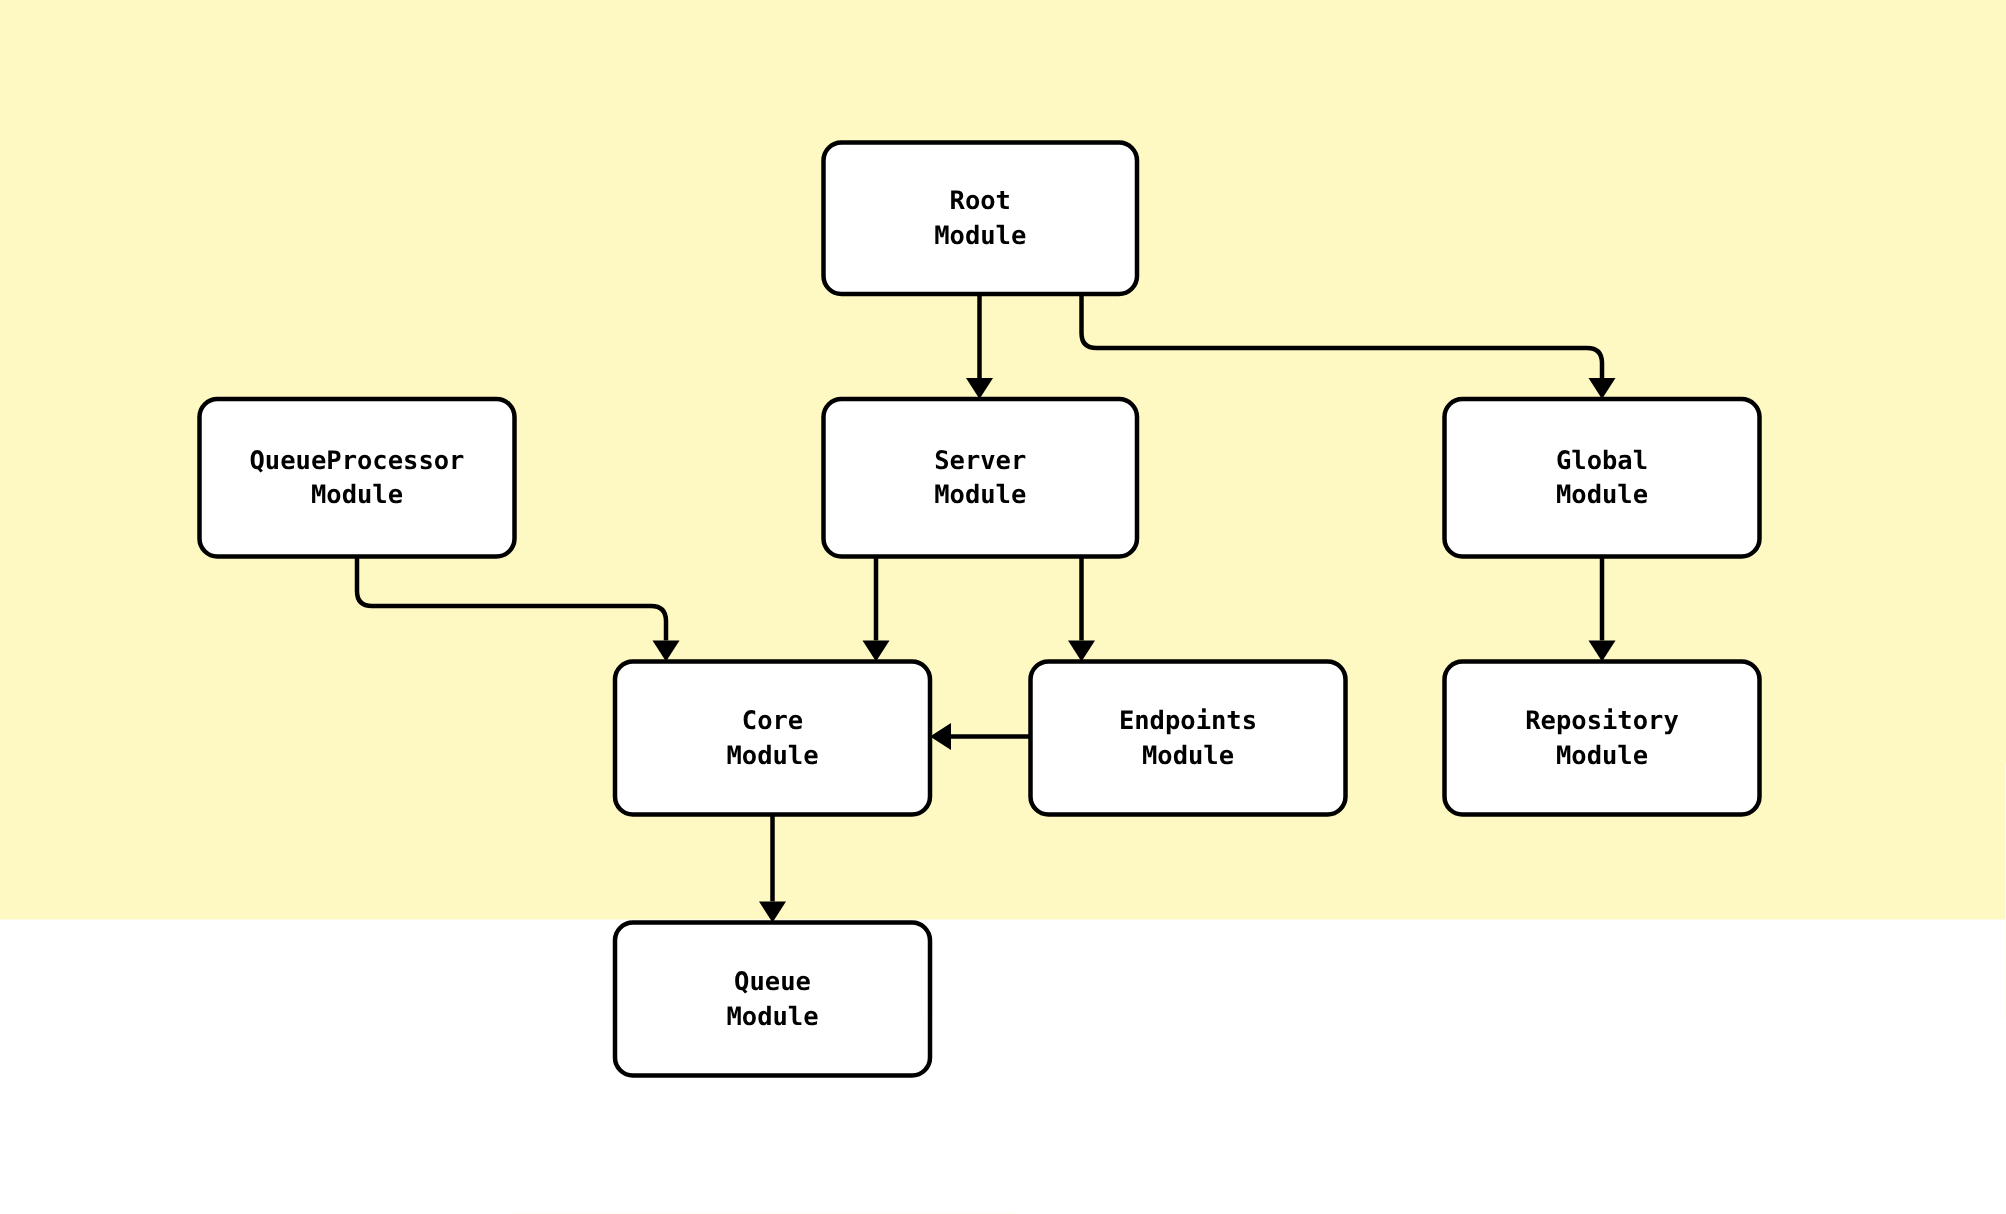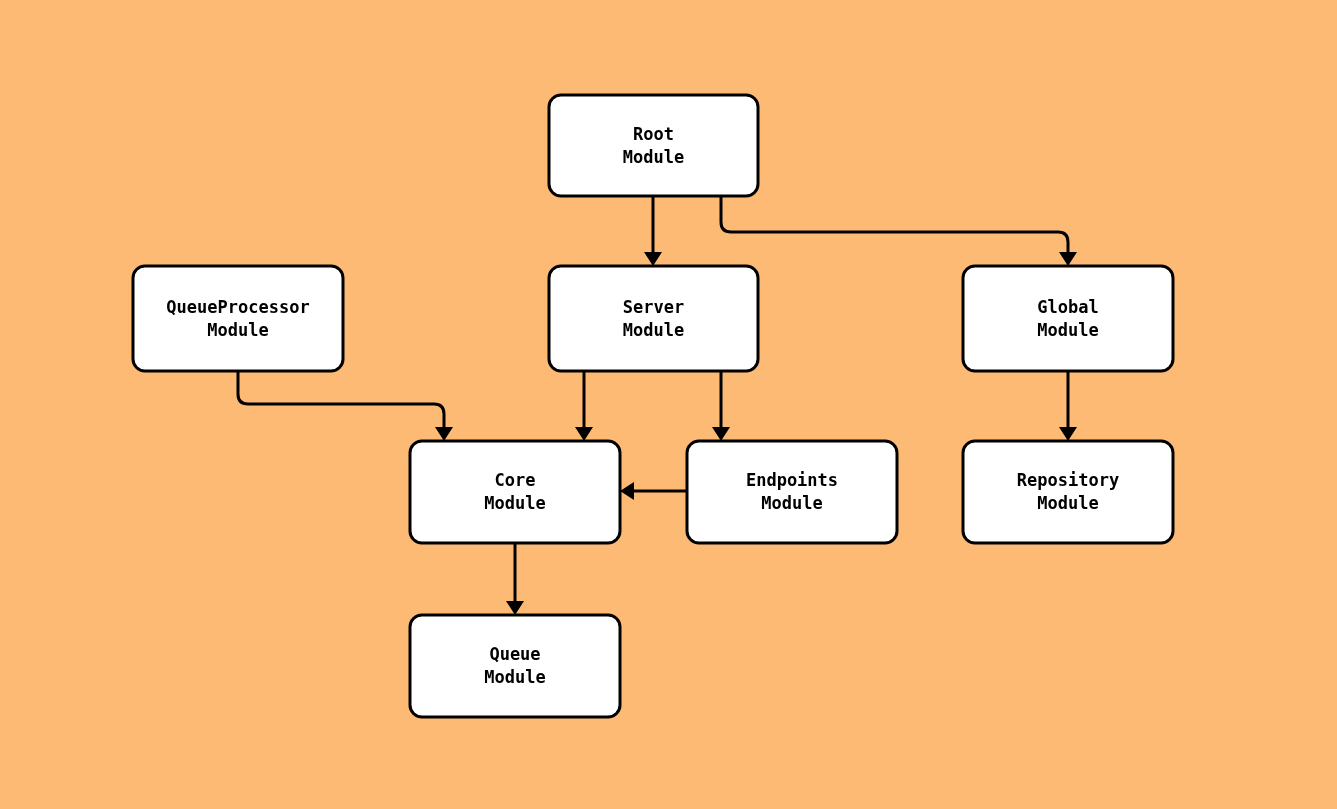--- a/index.html
+++ b/index.html
@@ -10,22 +10,22 @@
   }
   body {
     width: 1337px;
     height: 809px;
     overflow: hidden;
     font-family: "DejaVu Sans Mono", "Liberation Mono", monospace;
   }
   #diagram-root {
     position: relative;
     width: 1337px;
-    height: 809px;
-    background: #fdba74;
+    height: 613px;
+    background: #fef9c3;
   }
   svg#diagram-canvas {
     display: block;
     width: 1337px;
     height: 809px;
   }
   .node-box {
     fill: #ffffff;
     stroke: #000000;
     stroke-width: 3;

